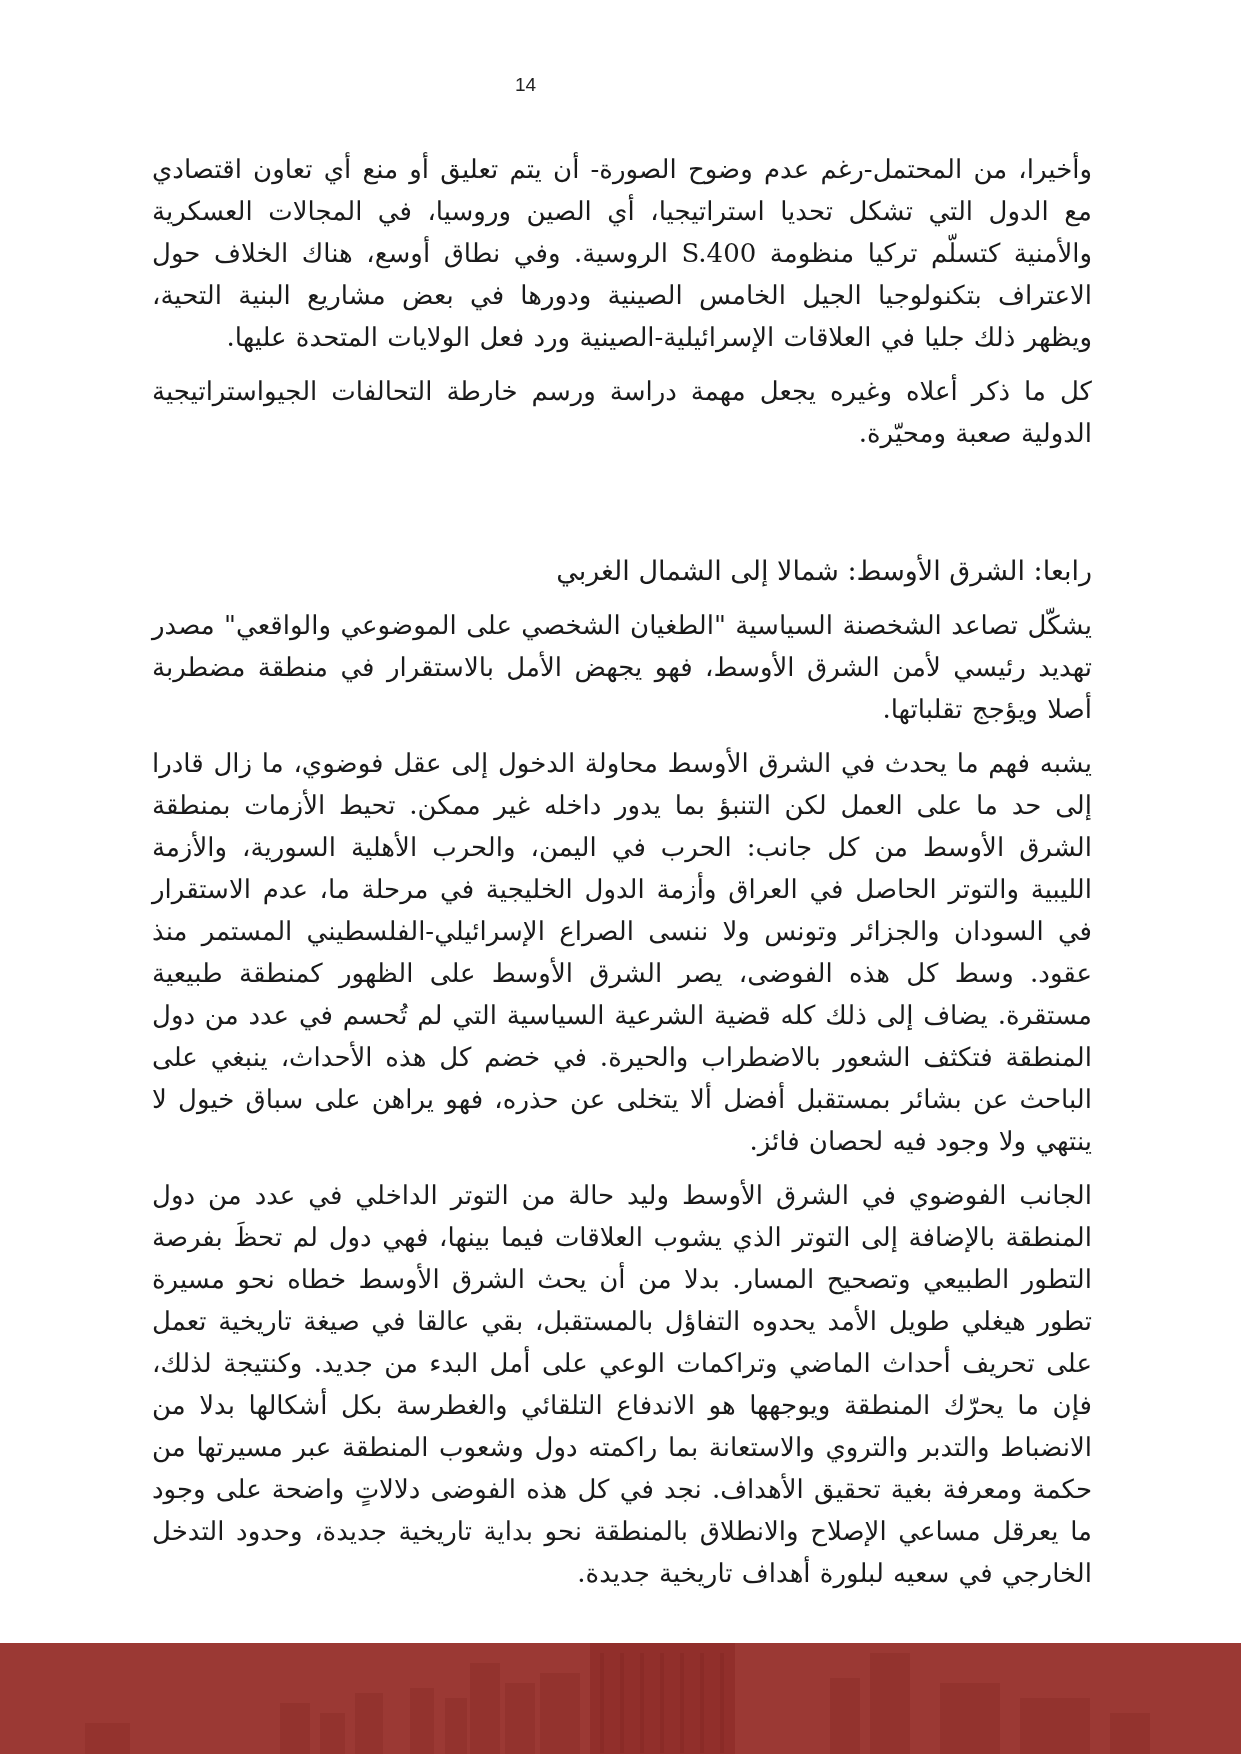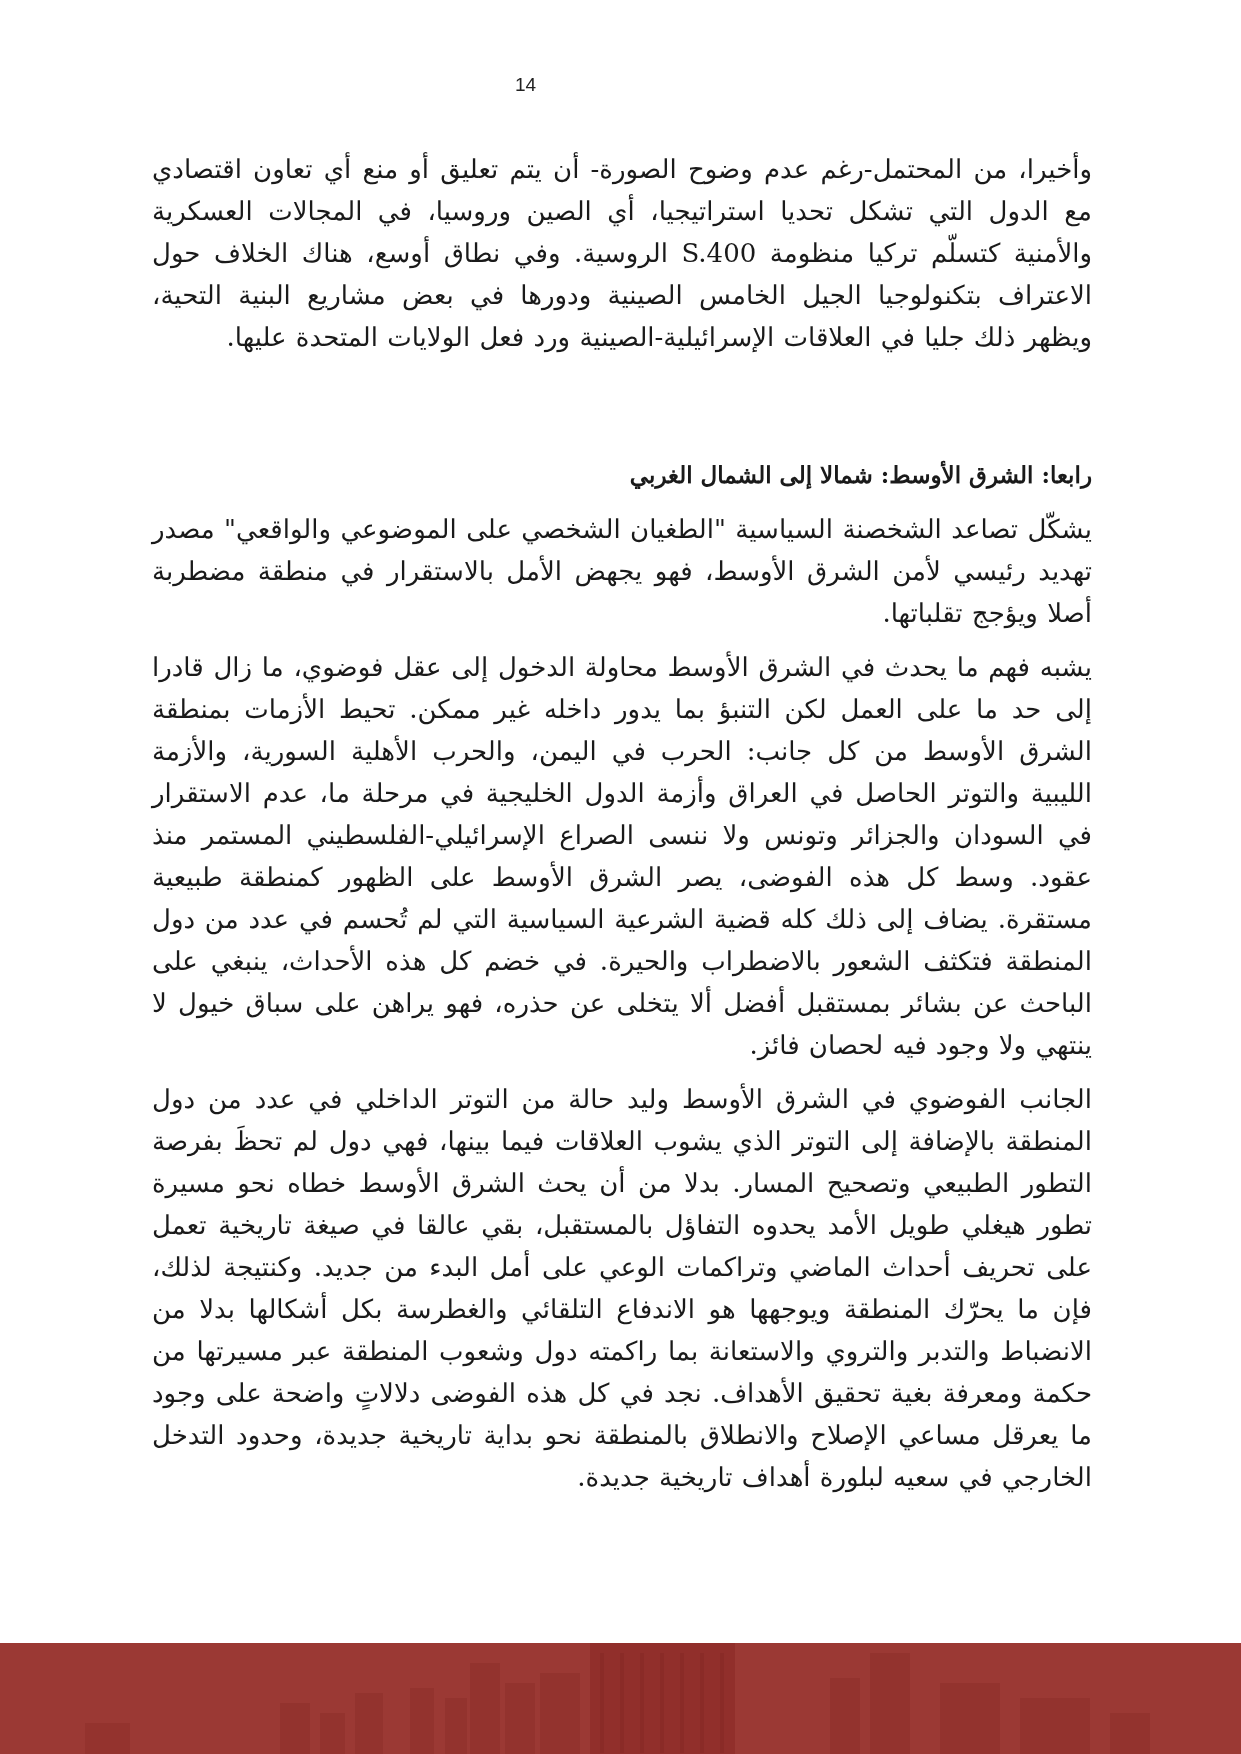--- a/index.html
+++ b/index.html
@@ -38,22 +38,22 @@
       margin: 0 0 12px 0;
       font-size: 26px;
       line-height: 42px;
       word-spacing: 1px;
     }
     .gap {
       height: 82px;
     }
     h2.section-heading {
       margin: 0 0 10px 0;
-      font-size: 23px;
-      font-weight: bold;
+      font-size: 27px;
+      font-weight: normal;
       line-height: 46px;
       text-align: right;
     }
     .footer-band {
       position: absolute;
       left: 0;
       top: 1643px;
       width: 1241px;
       height: 111px;
       background: linear-gradient(180deg, #9e3b37 0%, #963530 60%, #8f312c 100%);
@@ -68,20 +68,21 @@
     }
   </style>
 </head>
 <body>
 
 <div class="page-number">14</div>
 
 <div class="content">
   <section>
     <p class="para">وأخيرا، من المحتمل-رغم عدم وضوح الصورة- أن يتم تعليق أو منع أي تعاون اقتصادي مع الدول التي تشكل تحديا استراتيجيا، أي الصين وروسيا، في المجالات العسكرية والأمنية كتسلّم تركيا منظومة S.400 الروسية. وفي نطاق أوسع، هناك الخلاف حول الاعتراف بتكنولوجيا الجيل الخامس الصينية ودورها في بعض مشاريع البنية التحية، ويظهر ذلك جليا في العلاقات الإسرائيلية-الصينية ورد فعل الولايات المتحدة عليها.</p>
+    <p class="para">كل ما ذكر أعلاه وغيره يجعل مهمة دراسة ورسم خارطة التحالفات الجيواستراتيجية الدولية صعبة ومحيّرة.</p>
   </section>
 
   <div class="gap"></div>
 
   <section>
     <h2 class="section-heading">رابعا: الشرق الأوسط: شمالا إلى الشمال الغربي</h2>
     <p class="para">يشكّل تصاعد الشخصنة السياسية "الطغيان الشخصي على الموضوعي والواقعي" مصدر تهديد رئيسي لأمن الشرق الأوسط، فهو يجهض الأمل بالاستقرار في منطقة مضطربة أصلا ويؤجج تقلباتها.</p>
     <p class="para">يشبه فهم ما يحدث في الشرق الأوسط محاولة الدخول إلى عقل فوضوي، ما زال قادرا إلى حد ما على العمل لكن التنبؤ بما يدور داخله غير ممكن. تحيط الأزمات بمنطقة الشرق الأوسط من كل جانب: الحرب في اليمن، والحرب الأهلية السورية، والأزمة الليبية والتوتر الحاصل في العراق وأزمة الدول الخليجية في مرحلة ما، عدم الاستقرار في السودان والجزائر وتونس ولا ننسى الصراع الإسرائيلي-الفلسطيني المستمر منذ عقود. وسط كل هذه الفوضى، يصر الشرق الأوسط على الظهور كمنطقة طبيعية مستقرة. يضاف إلى ذلك كله قضية الشرعية السياسية التي لم تُحسم في عدد من دول المنطقة فتكثف الشعور بالاضطراب والحيرة. في خضم كل هذه الأحداث، ينبغي على الباحث عن بشائر بمستقبل أفضل ألا يتخلى عن حذره، فهو يراهن على سباق خيول لا ينتهي ولا وجود فيه لحصان فائز.</p>
     <p class="para">الجانب الفوضوي في الشرق الأوسط وليد حالة من التوتر الداخلي في عدد من دول المنطقة بالإضافة إلى التوتر الذي يشوب العلاقات فيما بينها، فهي دول لم تحظَ بفرصة التطور الطبيعي وتصحيح المسار. بدلا من أن يحث الشرق الأوسط خطاه نحو مسيرة تطور هيغلي طويل الأمد يحدوه التفاؤل بالمستقبل، بقي عالقا في صيغة تاريخية تعمل على تحريف أحداث الماضي وتراكمات الوعي على أمل البدء من جديد. وكنتيجة لذلك، فإن ما يحرّك المنطقة ويوجهها هو الاندفاع التلقائي والغطرسة بكل أشكالها بدلا من الانضباط  والتدبر والتروي والاستعانة بما راكمته دول وشعوب المنطقة عبر مسيرتها من حكمة ومعرفة بغية تحقيق الأهداف. نجد في كل هذه الفوضى دلالاتٍ واضحة على وجود ما يعرقل مساعي الإصلاح والانطلاق بالمنطقة نحو بداية تاريخية جديدة، وحدود التدخل الخارجي في سعيه لبلورة أهداف تاريخية جديدة.</p>
   </section>

